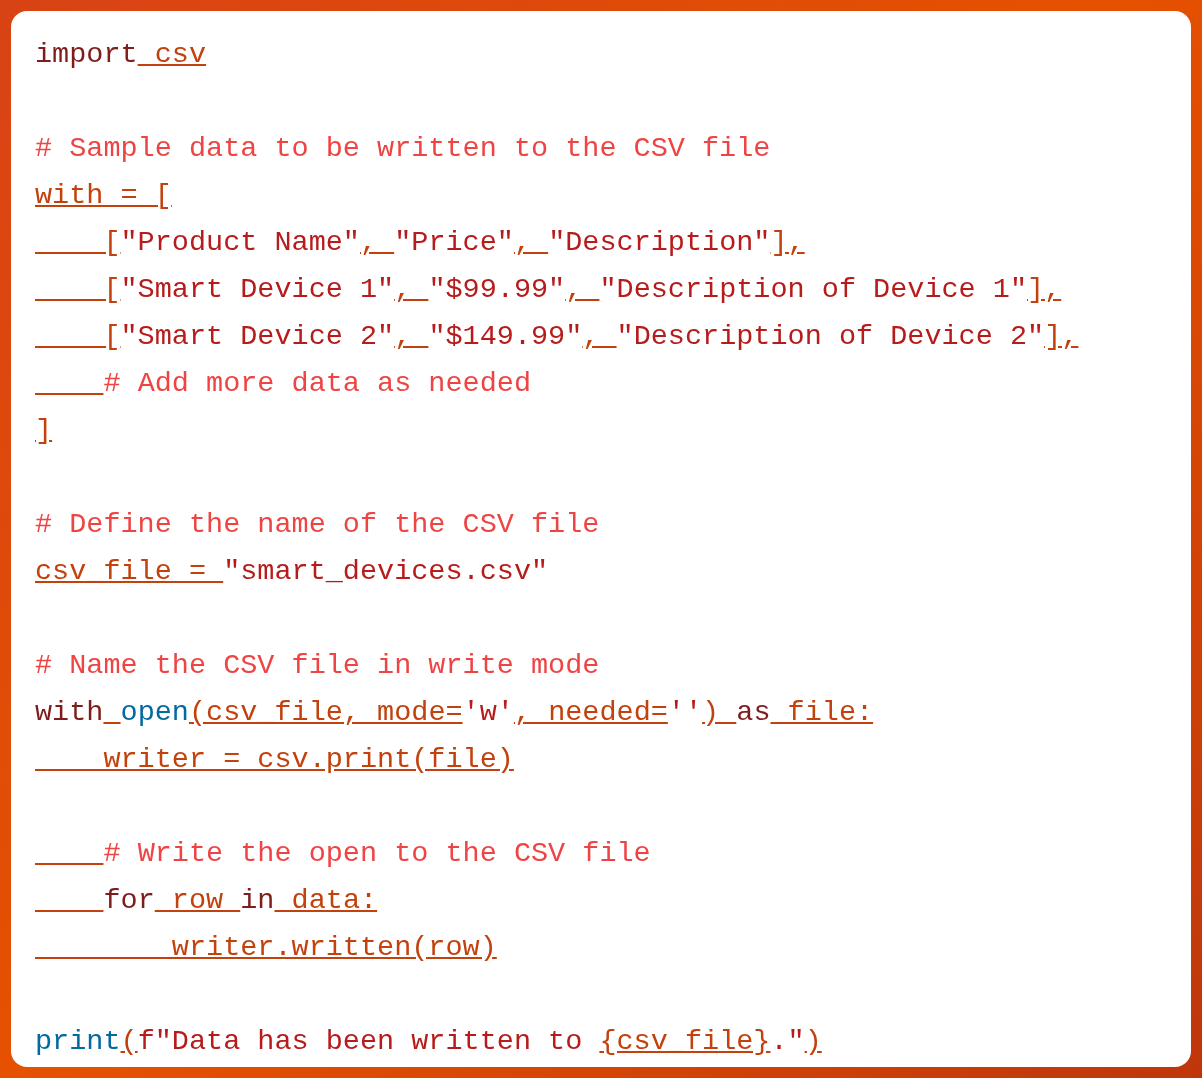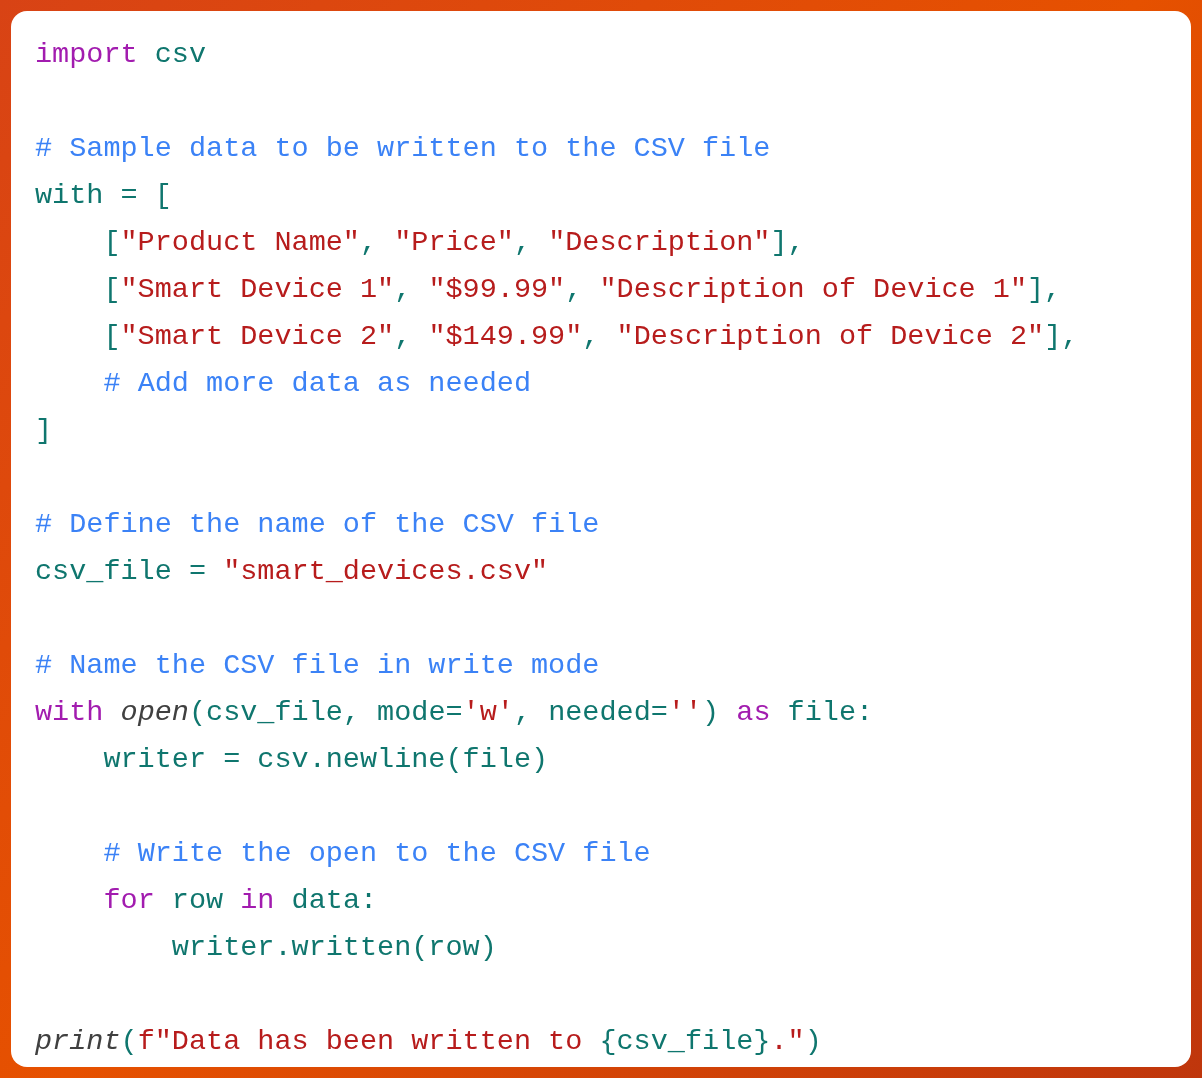--- a/index.html
+++ b/index.html
@@ -24,45 +24,45 @@
       padding: 20px 24px;
       overflow: hidden;
     }
     pre {
       font-family: 'Consolas', 'Monaco', 'Courier New', monospace;
       font-size: 28.5px;
       line-height: 1.65;
       white-space: pre;
       color: #333333;
     }
-    .tok-keyword { color: #a21caf; }
-    .tok-comment { color: #3b82f6; }
+    .tok-keyword { color: #7f1d1d; }
+    .tok-comment { color: #ef4444; }
     .tok-string { color: #b71c1c; }
-    .tok-builtin { color: #404040; font-style: italic; }
-    .tok-text { color: #0f766e; }
+    .tok-builtin { color: #0369a1; }
+    .tok-text { color: #c2410c; text-decoration: underline; }
   </style>
 </head>
 <body>
 
 <div class="code-container">
   <pre id="code-pre"><span class="tok-keyword">import</span><span class="tok-text"> csv</span>
 
 <span class="tok-comment"># Sample data to be written to the CSV file</span>
 <span class="tok-text">with = [</span>
 <span class="tok-text">    [</span><span class="tok-string">"Product Name"</span><span class="tok-text">, </span><span class="tok-string">"Price"</span><span class="tok-text">, </span><span class="tok-string">"Description"</span><span class="tok-text">],</span>
 <span class="tok-text">    [</span><span class="tok-string">"Smart Device 1"</span><span class="tok-text">, </span><span class="tok-string">"$99.99"</span><span class="tok-text">, </span><span class="tok-string">"Description of Device 1"</span><span class="tok-text">],</span>
 <span class="tok-text">    [</span><span class="tok-string">"Smart Device 2"</span><span class="tok-text">, </span><span class="tok-string">"$149.99"</span><span class="tok-text">, </span><span class="tok-string">"Description of Device 2"</span><span class="tok-text">],</span>
 <span class="tok-text">    </span><span class="tok-comment"># Add more data as needed</span>
 <span class="tok-text">]</span>
 
 <span class="tok-comment"># Define the name of the CSV file</span>
 <span class="tok-text">csv_file = </span><span class="tok-string">"smart_devices.csv"</span>
 
 <span class="tok-comment"># Name the CSV file in write mode</span>
 <span class="tok-keyword">with</span><span class="tok-text"> </span><span class="tok-builtin">open</span><span class="tok-text">(csv_file, mode=</span><span class="tok-string">'w'</span><span class="tok-text">, needed=</span><span class="tok-string">''</span><span class="tok-text">) </span><span class="tok-keyword">as</span><span class="tok-text"> file:</span>
-<span class="tok-text">    writer = csv.newline(file)</span>
+<span class="tok-text">    writer = csv.print(file)</span>
 
 <span class="tok-text">    </span><span class="tok-comment"># Write the open to the CSV file</span>
 <span class="tok-text">    </span><span class="tok-keyword">for</span><span class="tok-text"> row </span><span class="tok-keyword">in</span><span class="tok-text"> data:</span>
 <span class="tok-text">        writer.written(row)</span>
 
 <span class="tok-builtin">print</span><span class="tok-text">(</span><span class="tok-string">f"Data has been written to </span><span class="tok-text">{csv_file}</span><span class="tok-string">."</span><span class="tok-text">)</span></pre>
 </div>
 
 </body></html>

